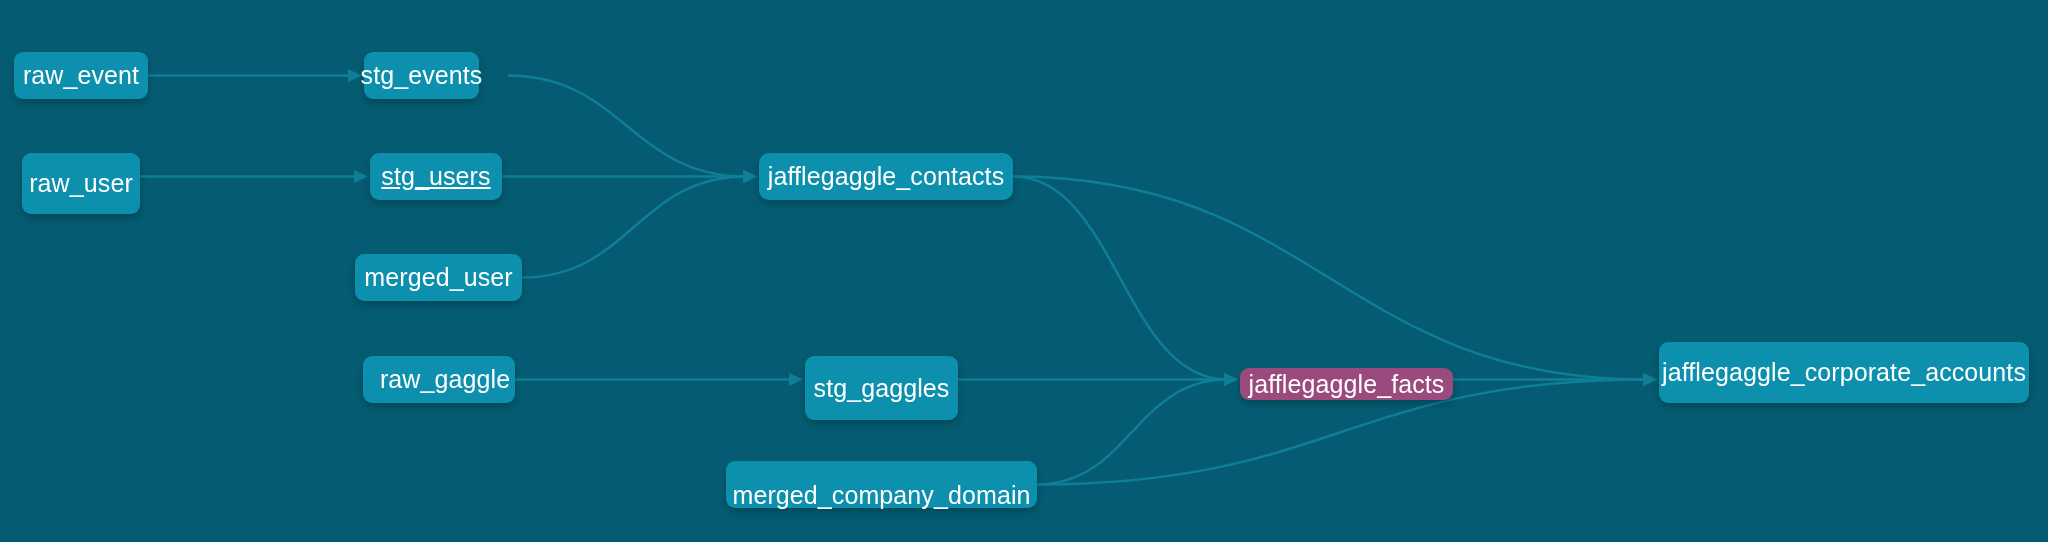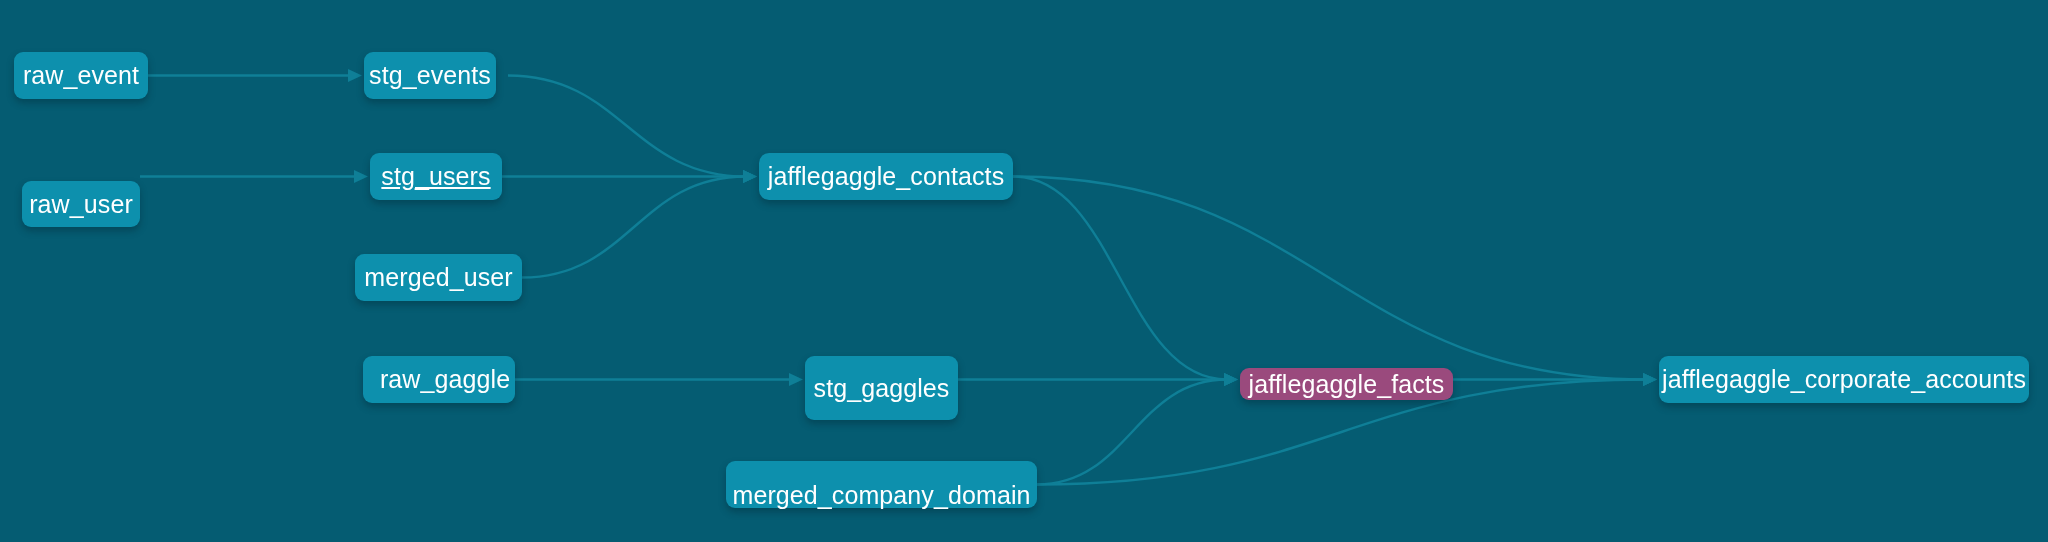--- a/index.html
+++ b/index.html
@@ -80,24 +80,24 @@
       <polygon class="edge-head" points="1657,379.5 1643,373 1643,386"></polygon>
       <path class="edge-path" d="M 1013 176.5 C 1316.84 176.5, 1342.16 379.5, 1646 379.5"></path>
       <polygon class="edge-head" points="1657,379.5 1643,373 1643,386"></polygon>
       <path class="edge-path" d="M 1037 484.5 C 1329.32 484.5, 1353.68 379.5, 1646 379.5"></path>
       <polygon class="edge-head" points="1657,379.5 1643,373 1643,386"></polygon>
     </svg>
   <div id="node-layer">
       <div class="node" style="left: 14px; top: 52px; width: 134px; height: 47px;">
         <span class="node-label">raw_event</span>
       </div>
-      <div class="node" style="left: 22px; top: 153px; width: 118px; height: 46px; margin-top: 28px;">
+      <div class="node" style="left: 22px; top: 153px; width: 118px; height: 61px;">
         <span class="node-label">raw_user</span>
       </div>
-      <div class="node" style="left: 364px; top: 52px; width: 132px; height: 47px;">
+      <div class="node" style="left: 364px; top: 52px; width: 115px; height: 47px;">
         <span class="node-label">stg_events</span>
       </div>
       <div class="node" style="left: 370px; top: 153px; width: 132px; height: 47px; text-decoration: underline;">
         <span class="node-label">stg_users</span>
       </div>
       <div class="node" style="left: 355px; top: 254px; width: 167px; height: 47px;">
         <span class="node-label">merged_user</span>
       </div>
       <div class="node" style="left: 363px; top: 356px; width: 152px; height: 47px; padding-left: 28px;">
         <span class="node-label">raw_gaggle</span>
@@ -107,17 +107,17 @@
       </div>
       <div class="node" style="left: 759px; top: 153px; width: 254px; height: 47px; border-radius: 10px;">
         <span class="node-label">jafflegaggle_contacts</span>
       </div>
       <div class="node" style="left: 726px; top: 461px; width: 311px; height: 47px; align-items: flex-end;">
         <span class="node-label">merged_company_domain</span>
       </div>
       <div class="node highlight" style="left: 1240px; top: 368px; width: 213px; height: 32px;">
         <span class="node-label">jafflegaggle_facts</span>
       </div>
-      <div class="node" style="left: 1659px; top: 356px; width: 370px; height: 47px;">
+      <div class="node" style="left: 1659px; top: 342px; width: 370px; height: 61px;">
         <span class="node-label">jafflegaggle_corporate_accounts</span>
       </div>
     </div>
 </div>
 
 </body></html>

